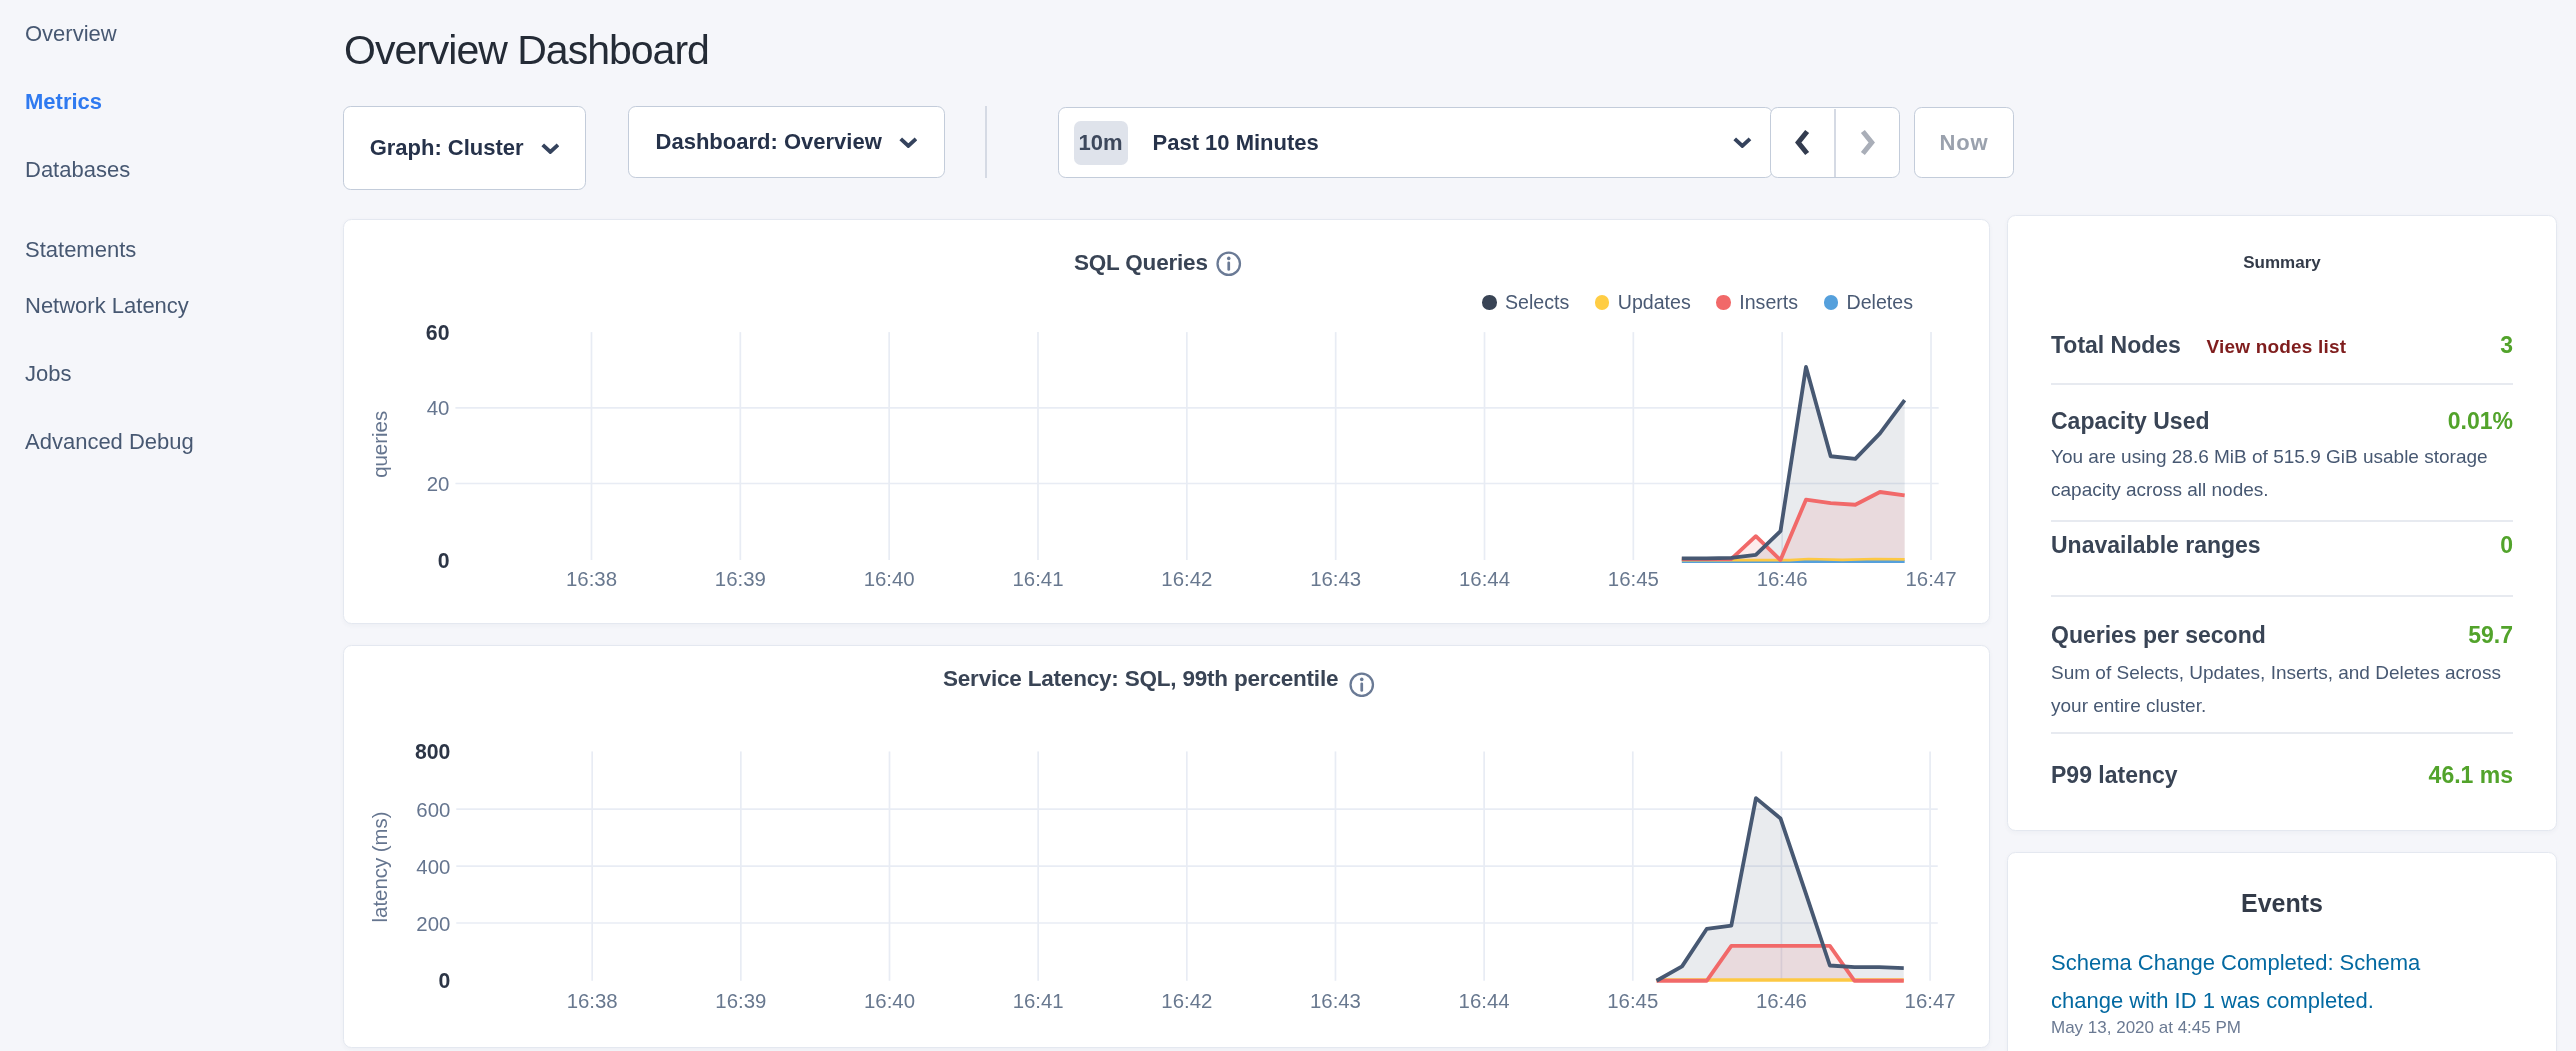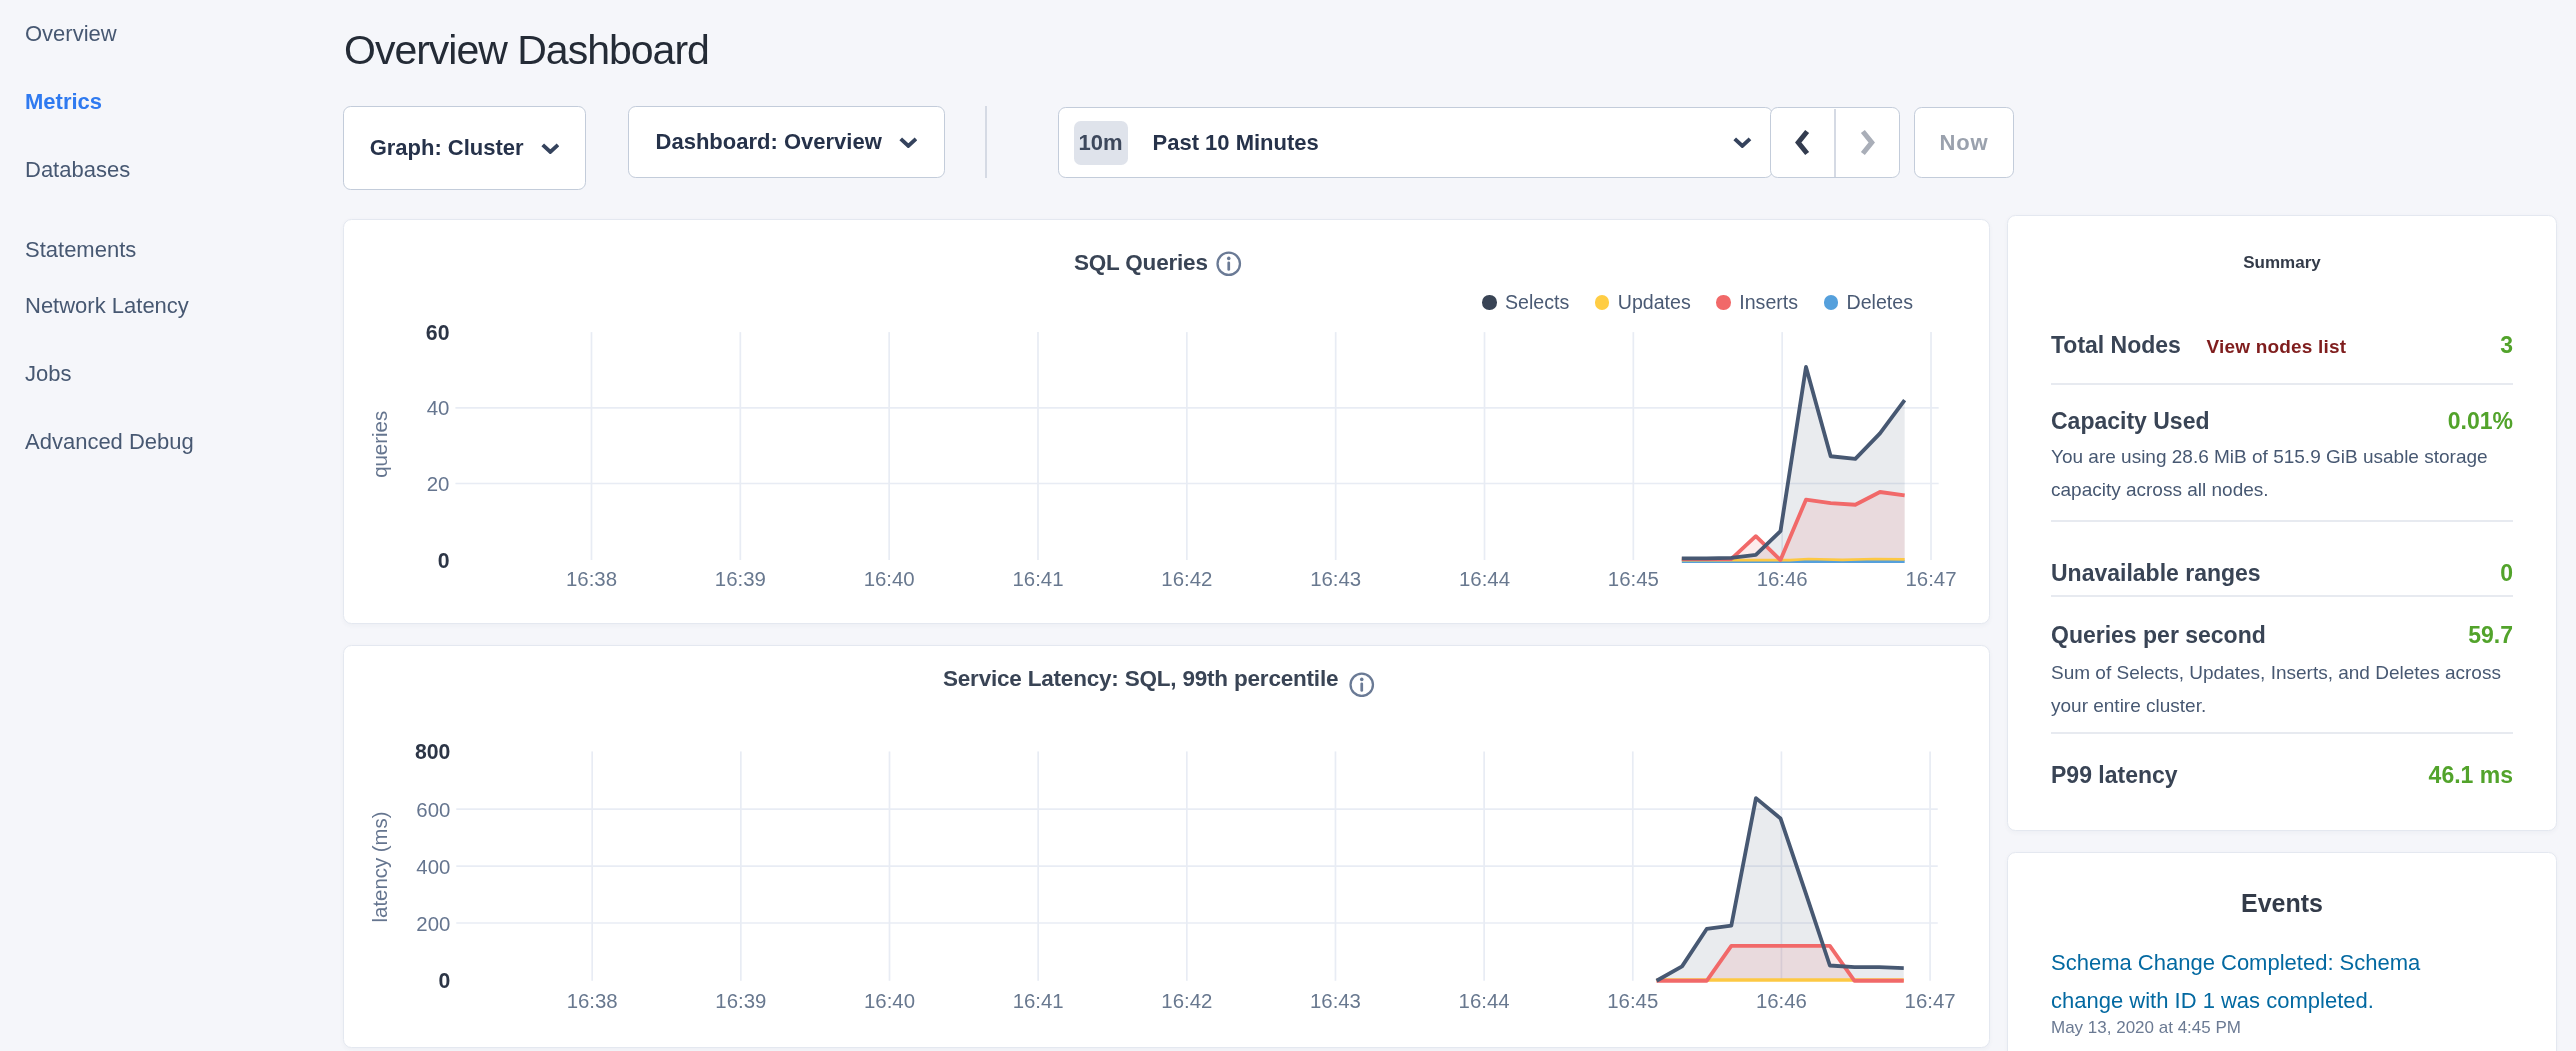--- a/index.html
+++ b/index.html
@@ -185,21 +185,21 @@
     <span style="font-weight:bold; font-size:19px; color:#7f1d1d; margin-left:25.5px; letter-spacing:0.2px;text-align:right;">View nodes list</span>
     <span class="sval">3</span>
   </div>
   <div class="sdiv" style="top:167px;"></div>
   <div class="srow" style="top:192px;">
     <span class="slabel">Capacity Used</span>
     <span class="sval">0.01%</span>
   </div>
   <div class="spara" style="top:224px;">You are using 28.6 MiB of 515.9 GiB usable storage<br>capacity across all nodes.</div>
   <div class="sdiv" style="top:304px;"></div>
-  <div class="srow" style="top:344px;">
+  <div class="srow" style="top:316px;">
     <span class="slabel">Unavailable ranges</span>
     <span class="sval">0</span>
   </div>
   <div class="sdiv" style="top:379px;"></div>
   <div class="srow" style="top:406px;">
     <span class="slabel">Queries per second</span>
     <span class="sval">59.7</span>
   </div>
   <div class="spara" style="top:440px;">Sum of Selects, Updates, Inserts, and Deletes across<br>your entire cluster.</div>
   <div class="sdiv" style="top:516px;"></div>

